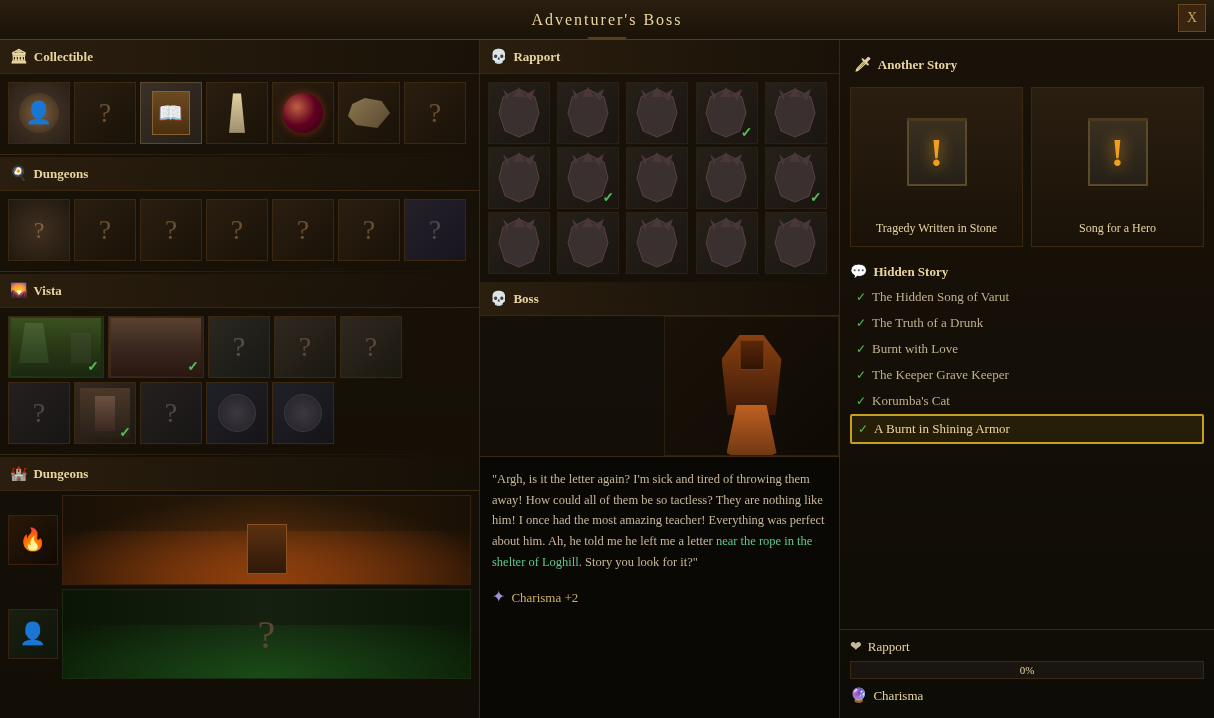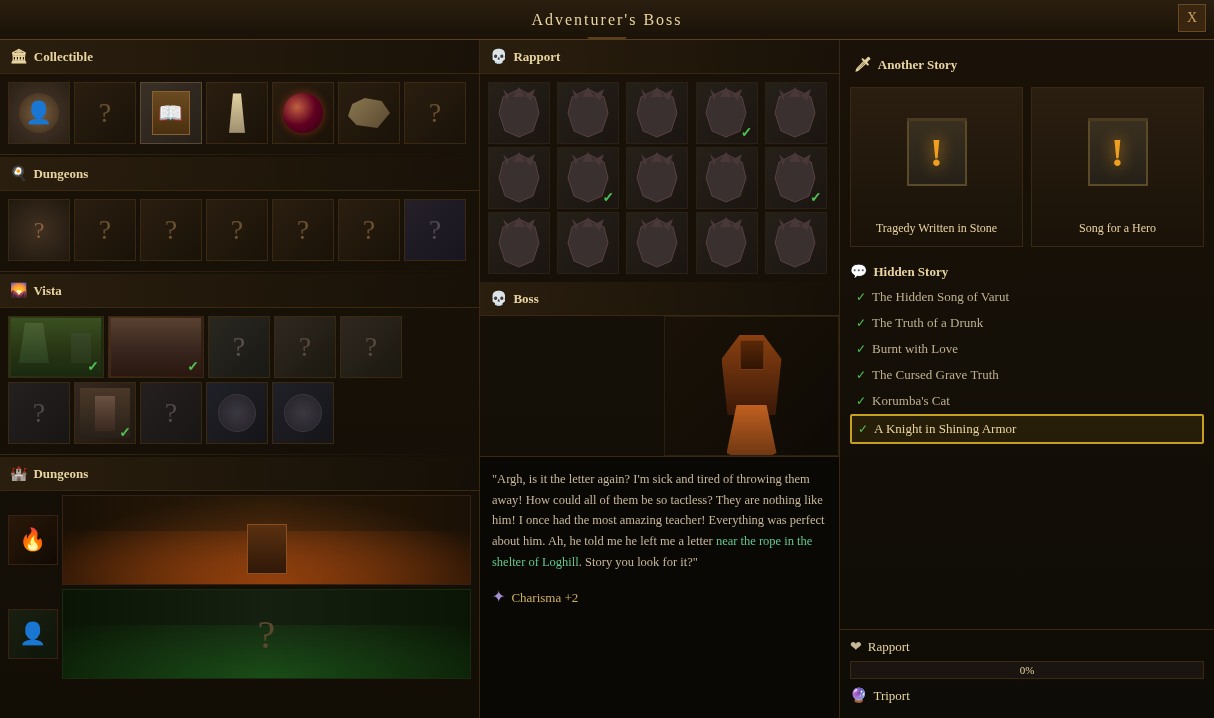--- a/index.html
+++ b/index.html
@@ -786,49 +786,49 @@
         <div class="story-list-item">
           <span class="check-icon">✓</span>
           <span>The Truth of a Drunk</span>
         </div>
         <div class="story-list-item">
           <span class="check-icon">✓</span>
           <span>Burnt with Love</span>
         </div>
         <div class="story-list-item">
           <span class="check-icon">✓</span>
-          <span>The Cursed Grave Truth</span>
+          <span>The Keeper Grave Keeper</span>
         </div>
         <div class="story-list-item">
           <span class="check-icon">✓</span>
           <span>Korumba's Cat</span>
         </div>
 
         <div class="story-list-item active" style="border:2px solid #c8a020;background:rgba(180,140,20,0.12);padding:5px 6px;">
           <span class="check-icon">✓</span>
-          <span>A Knight in Shining Armor</span>
+          <span>A Burnt in Shining Armor</span>
         </div>
       </div>
     </div>
 
     <div style="flex:1;"></div>
 
     <div class="bottom-section">
       <div class="stat-row">
         <span class="stat-icon">❤</span>
         <span class="stat-label">Rapport</span>
       </div>
       <div style="margin-bottom:8px;">
         <div class="progress-bar-container">
           <div class="progress-bar-fill" style="width:0%;background:#3a3030;"></div>
           <span class="progress-bar-text">0%</span>
         </div>
       </div>
 
       <div class="stat-row">
         <span class="stat-icon">🔮</span>
-        <span class="stat-label">Triport</span>
+        <span class="stat-label">Charisma</span>
       </div>
     </div>
 
   </div>
 
 </div>
 
 </body></html>

